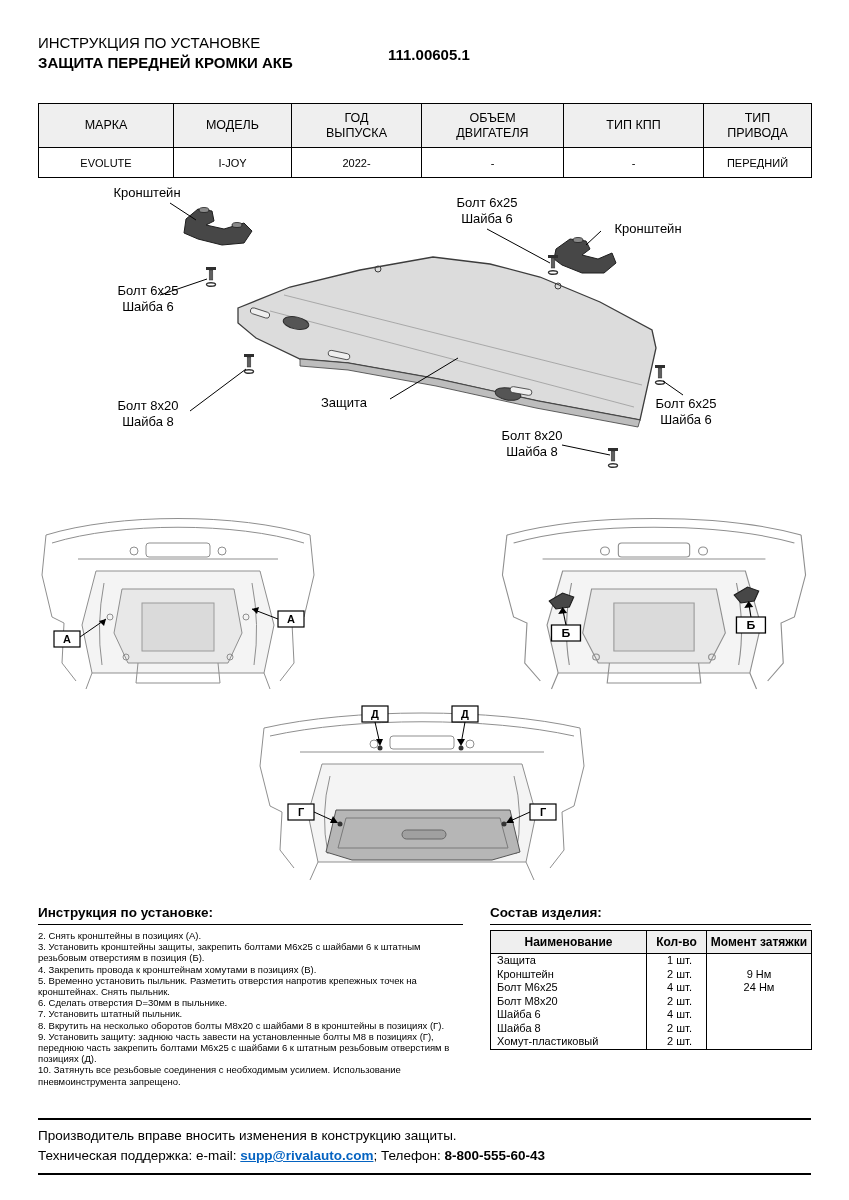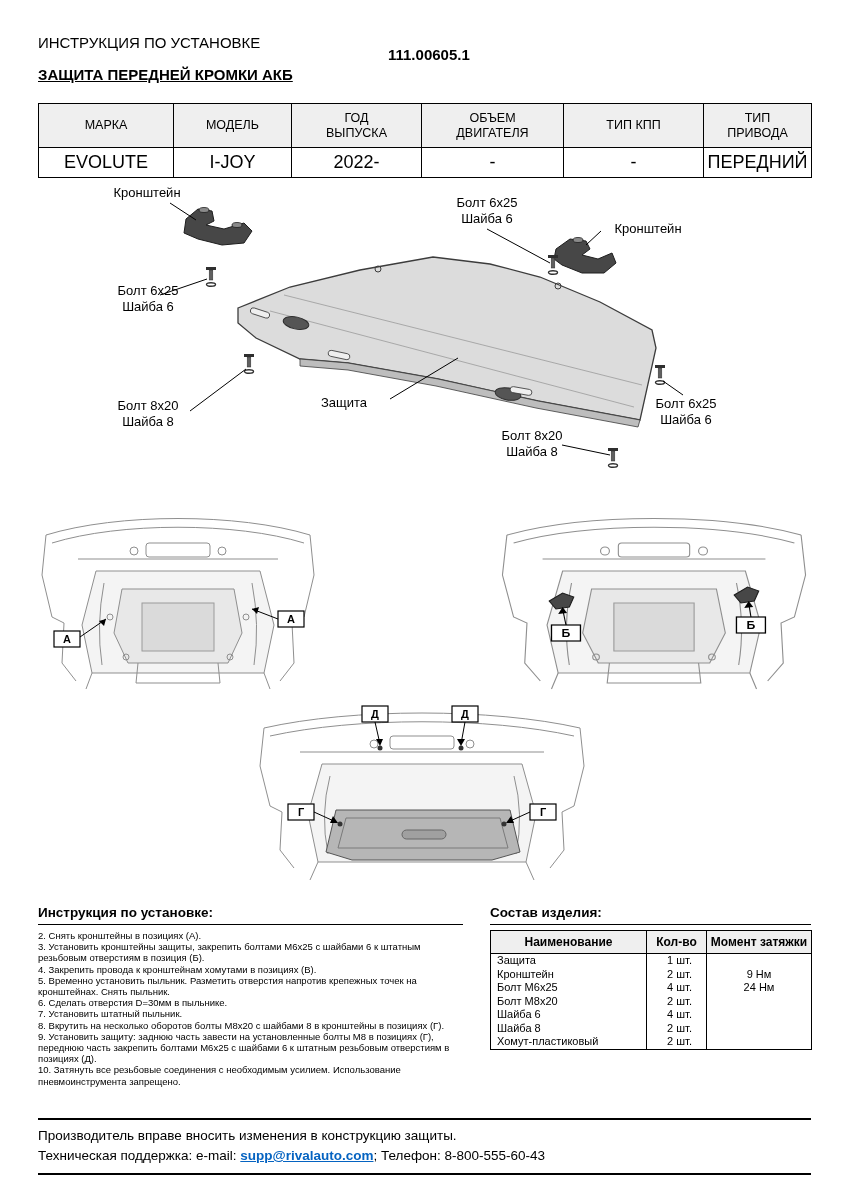--- a/index.html
+++ b/index.html
@@ -1,27 +1,27 @@
 <!DOCTYPE html>
 <html><head>
 <meta charset="utf-8">
 <style>
   * { margin:0; padding:0; box-sizing:border-box; }
   html,body { background:#fff; }
   .page { position:relative; width:833px; height:1200px; background:#fff;
           font-family:"Liberation Sans", sans-serif; color:#000; overflow:hidden; }
   .abs { position:absolute; }
   .title1 { font-size:15px; }
-  .title2 { font-size:15px; font-weight:bold; margin-top:15px;text-decoration:underline; }
+  .title2 { font-size:15px; font-weight:bold; margin-top:3px; }
   .partnum { font-size:15px; font-weight:bold; }
 
   table.spec { border-collapse:collapse; table-layout:fixed; width:773px; }
   table.spec th, table.spec td { border:1px solid #000; text-align:center; vertical-align:middle; }
   table.spec th { background:#efefef; font-weight:normal; font-size:12.5px; height:44px; padding:2px 4px; white-space:pre-line; line-height:15px; }
-  table.spec td { font-size:18px; height:30px; }
+  table.spec td { font-size:11px; height:30px; }
 
   .dlabel { position:absolute; font-size:13px; line-height:16px; text-align:center; white-space:pre-line; }
 
   .photo { position:absolute; }
   svg .thin { stroke:#8f8f8f; fill:none; stroke-width:1; }
   svg .leader { stroke:#000; stroke-width:1; }
   .callout-rect { fill:#fff; stroke:#000; stroke-width:1.2; }
   .callout-text { font-size:11px; font-weight:bold; font-family:"Liberation Sans", sans-serif; }
 
   .sec-heading { font-size:13.5px; font-weight:bold; padding-bottom:4px; border-bottom:1px solid #000; margin-bottom:5px; }
@@ -34,21 +34,21 @@
   table.parts td.c1 { border-left:1px solid #000; text-align:left; }
   table.parts td.c2 { border-left:1px solid #000; border-right:1px solid #000; text-align:center;padding-left:12px; }
   table.parts td.c3 { border-right:1px solid #000; text-align:center; }
   table.parts tr.last td { border-bottom:1px solid #000; }
 
   .footer { position:absolute; left:38px; top:1118px; width:773px;
             border-top:2px solid #000; border-bottom:2px solid #000;
             padding:8px 0 10px 0; font-size:13.5px; }
   .footer .row2 { margin-top:5px; }
   .email-link { color:#0563c1; text-decoration:underline; font-weight:bold; }
-  .phone { font-weight:normal; }
+  .phone { font-weight:bold; }
 </style>
 </head>
 <body>
 
 <div class="page">
 
   <div class="abs" style="left:38px; top:34px;">
     <div class="title1">ИНСТРУКЦИЯ ПО УСТАНОВКЕ</div>
     <div class="title2">ЗАЩИТА ПЕРЕДНЕЙ КРОМКИ АКБ</div>
   </div>

